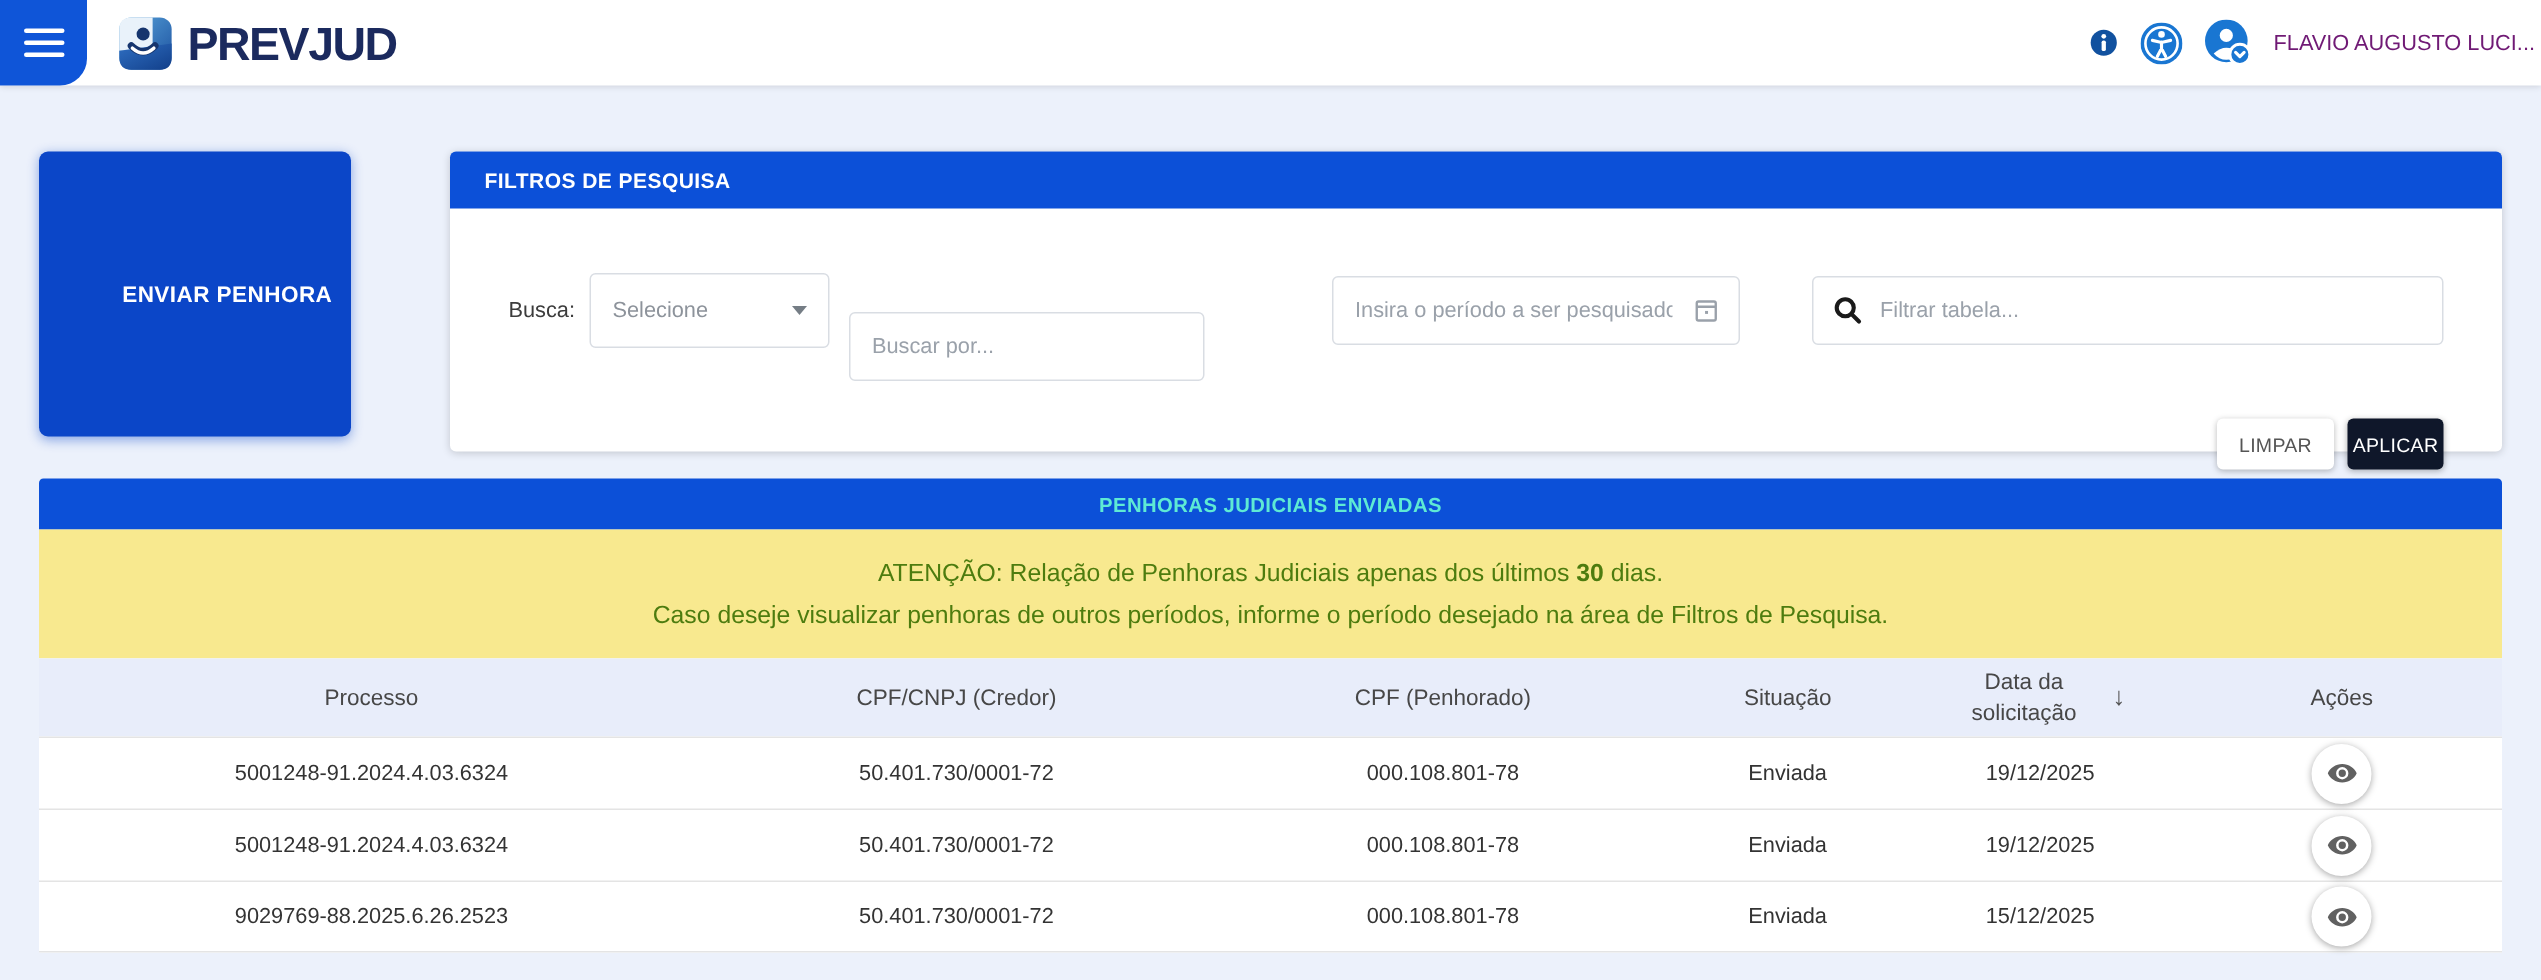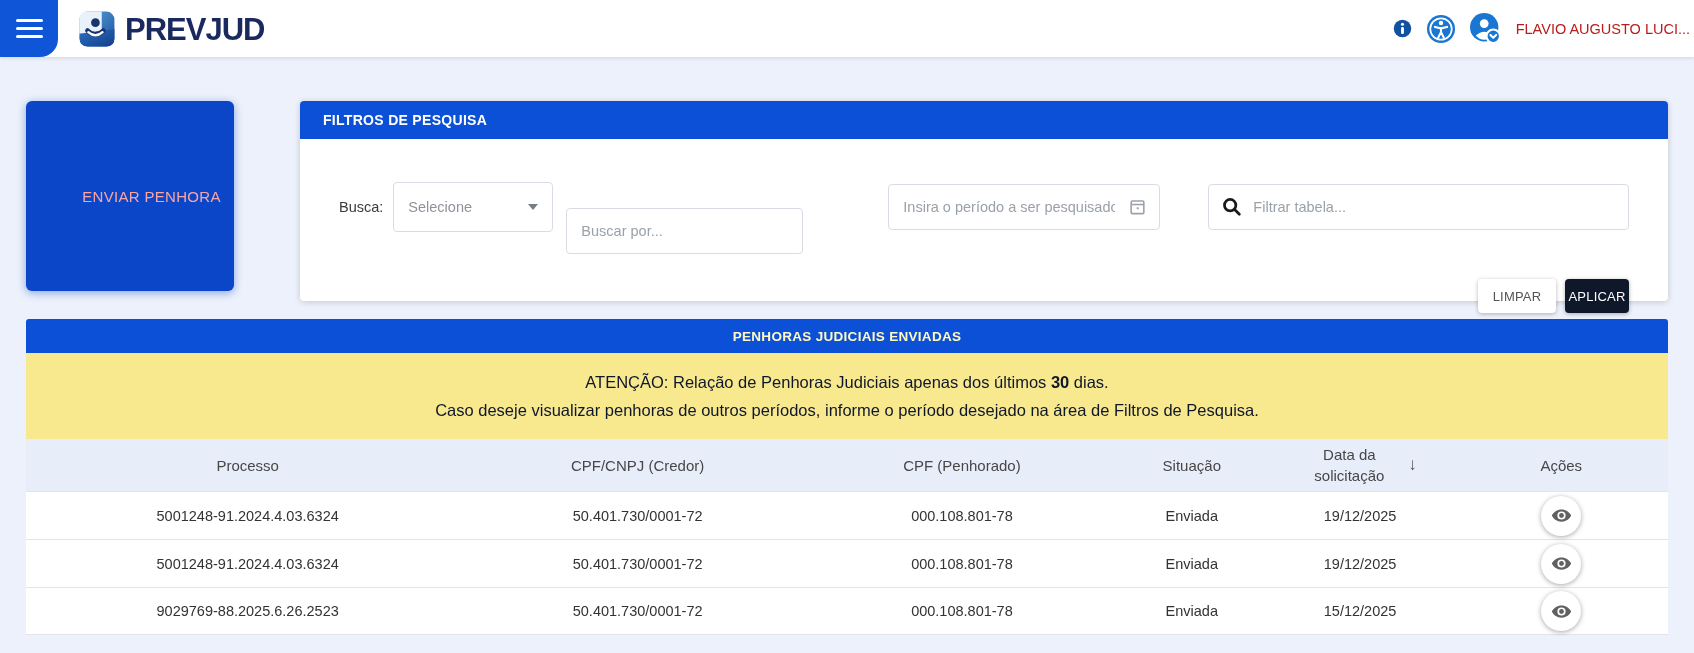--- a/index.html
+++ b/index.html
@@ -16,30 +16,30 @@
   .hamburger-btn {
     width:58px; height:57px; background:#0f55d8; border:none; cursor:pointer;
     border-radius:0 0 18px 0; display:flex; flex-direction:column;
     align-items:center; justify-content:center; gap:5px; flex:0 0 auto;
   }
   .hamburger-btn span { display:block; width:27px; height:3px; background:#fff; border-radius:2px; }
   .logo { display:flex; align-items:flex-end; gap:9px; margin-left:20px; }
   .logo-text { font-size:31px; font-weight:bold; color:#1b2a5e; letter-spacing:-1px; }
   .header-right { margin-left:auto; display:flex; align-items:center; gap:15px; padding-right:4px; }
   .round-icon-btn { border:none; background:transparent; padding:0; cursor:pointer; display:flex; align-items:center; }
-  .user-name { color:#b91c1c; font-size:14.5px; white-space:nowrap; cursor:pointer; }
+  .user-name { color:#701a75; font-size:14.5px; white-space:nowrap; cursor:pointer; }
 
   
   .main { padding:0 26px; }
   .content-row { display:flex; align-items:flex-start; margin-top:44px; }
 
   .enviar-card {
     width:208px; height:190px; flex:0 0 auto; border:none; cursor:pointer;
     background:#0b46c8; border-radius:6px; box-shadow:0 2px 8px rgba(11,70,200,.45);
-    color:#fca5a5; font-weight:normal; font-size:15px; letter-spacing:.3px;
+    color:#ffffff; font-weight:bold; font-size:15px; letter-spacing:.3px;
     display:flex; align-items:center; justify-content:center;
     font-family:"Liberation Sans", sans-serif;
     padding-left:43px;
   }
 
   .filter-card {
     flex:1; margin-left:66px; background:#fff; border-radius:4px;
     box-shadow:0 1px 6px rgba(0,0,0,.18); height:200px;
   }
   .filter-header {
@@ -74,26 +74,26 @@
   .filter-actions { display:flex; justify-content:flex-end; gap:9px; margin-top:25px; }
   .btn { height:34px; border:none; border-radius:4px; font-size:13px; cursor:pointer;
     font-family:"Liberation Sans", sans-serif; letter-spacing:.2px; }
   .btn-limpar { width:78px; background:#fff; color:#555; box-shadow:0 1px 4px rgba(0,0,0,.28); }
   .btn-aplicar { width:64px; background:#0f172a; color:#fff; box-shadow:0 1px 4px rgba(0,0,0,.3); }
 
   
   .results-banner {
     margin-top:18px; height:34px; background:#0c50d8; border-radius:3px 3px 0 0;
     display:flex; align-items:center; justify-content:center;
-    color:#fef9c3; font-weight:bold; font-size:13.5px; letter-spacing:.3px;
+    color:#5eead4; font-weight:bold; font-size:13.5px; letter-spacing:.3px;
   }
   .warning {
     background:#f8e98f; height:86px; display:flex; flex-direction:column;
     align-items:center; justify-content:center; text-align:center;
-    color:#0f172a; font-size:16.5px; line-height:28px;
+    color:#4d7c0f; font-size:16.5px; line-height:28px;
   }
   .warning b { font-weight:bold; }
 
   
   .table { background:#fff; }
   .trow { display:flex; align-items:center; }
   .thead { background:#e8edfa; height:52px; color:#474747; font-size:15px; }
   .tbody-row { height:48px; font-size:14.5px; color:#333; border-top:1px solid #e4e4e4; background:#fff; }
   .tbody-row:last-child { border-bottom:1px solid #e4e4e4; }
   .cell { text-align:center; display:flex; align-items:center; justify-content:center; }

